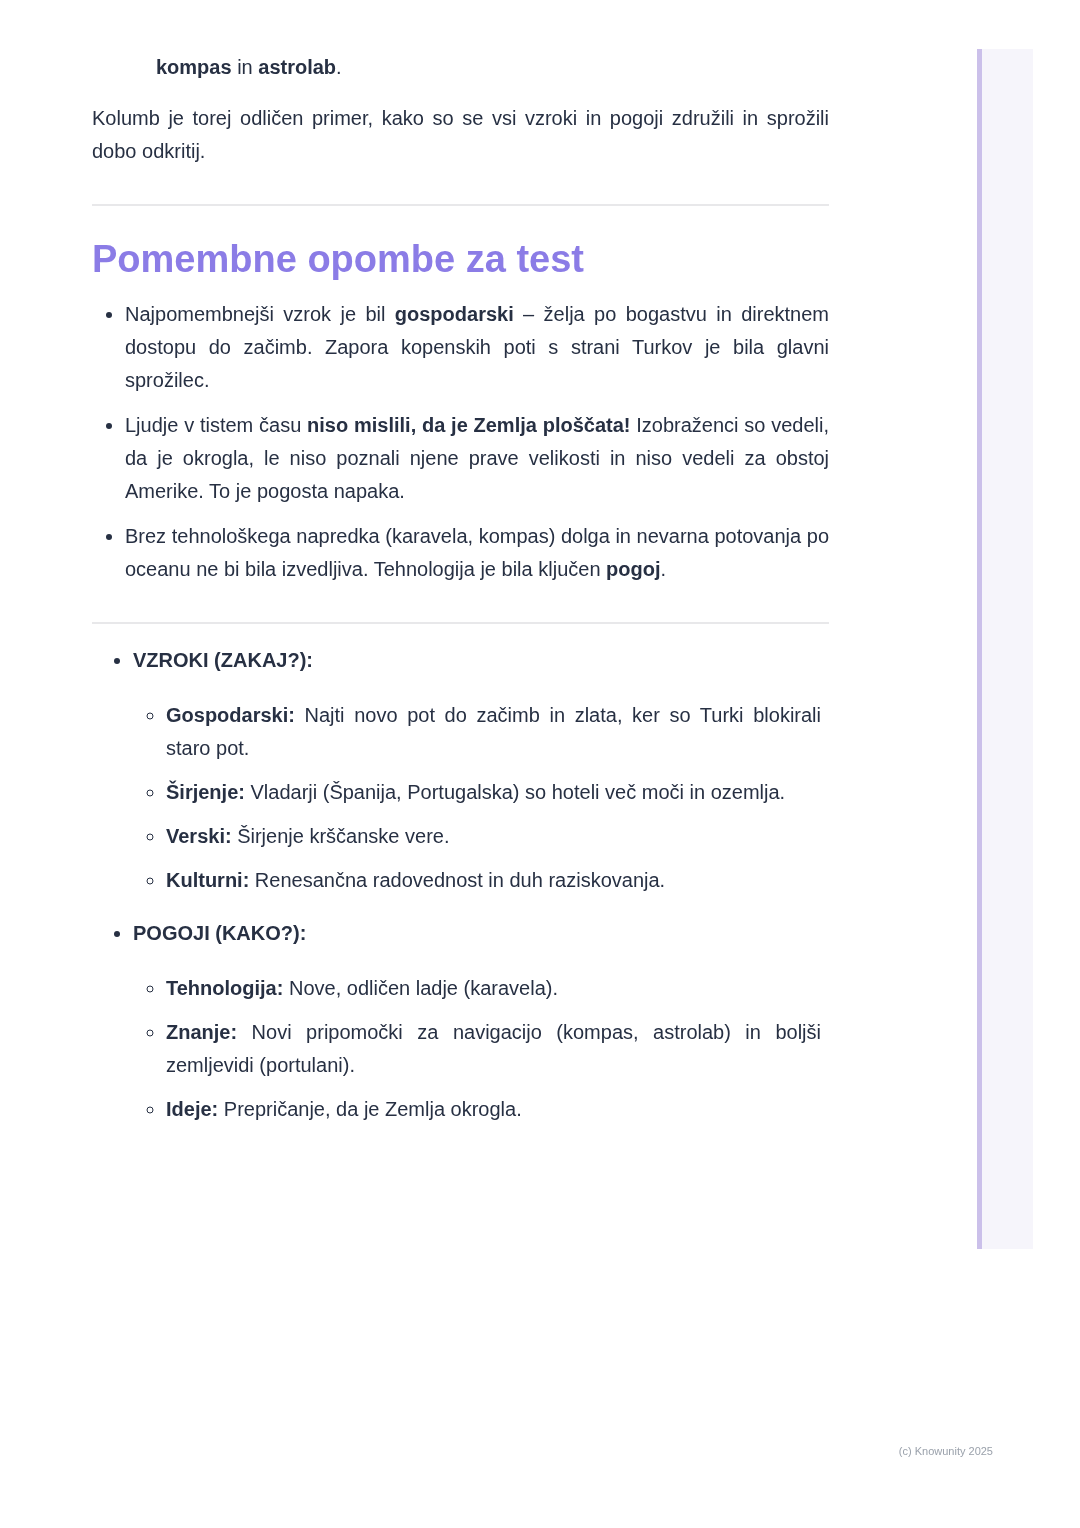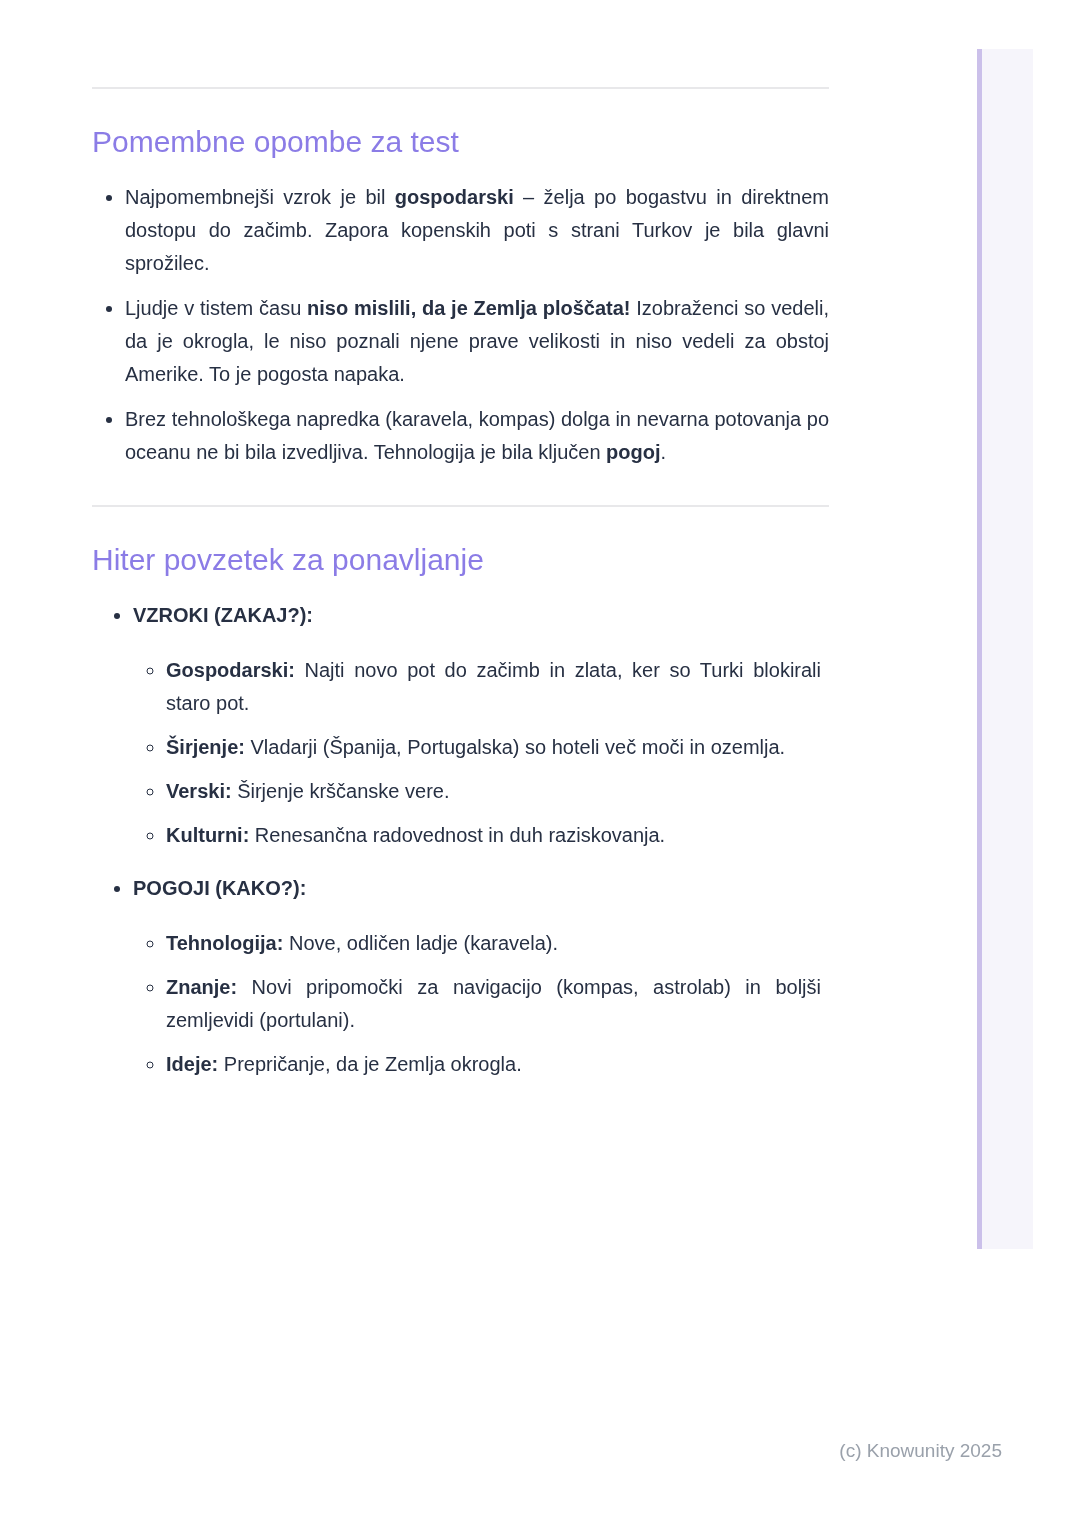--- a/index.html
+++ b/index.html
@@ -25,57 +25,58 @@
     border-left:5px solid var(--panel_border);
   }
   .content{
     position:absolute;left:92px;top:51px;width:737px;
     font-size:20px;line-height:33px;
   }
   .intro{margin:0;padding-left:64px;}
   .para{margin:18px 0 0;text-align:justify;}
   .divider{border:none;border-top:2px solid var(--divider);margin:36px 0 0;height:0;}
   .section-title{
-    margin:34px 0 0;font-size:30px;line-height:38px;font-weight:normal;
+    margin:34px 0 0;font-size:38px;line-height:38px;font-weight:bold;
     color:var(--heading);
   }
   ul.bullets{margin:20px 0 0;padding:0 0 0 33px;list-style:disc;}
   ul.bullets>li{margin:0 0 12px;text-align:justify;}
   ul.bullets>li.group{margin:0 8px 20px;}
   .group-label{font-weight:bold;}
   ul.sub{margin:22px 0 0;padding:0 0 0 33px;list-style:circle;}
   ul.sub>li{margin:0 0 11px;text-align:justify;}
   .b{font-weight:bold;}
   .footer{
-    position:absolute;right:78px;top:1441px;
-    font-size:19px;line-height:20px;color:var(--footer_text);
+    position:absolute;right:87px;top:1441px;
+    font-size:11px;line-height:20px;color:var(--footer_text);
   }
 </style>
 </head>
 <body>
 
 <div class="side-panel"></div>
 
 <main class="content">
 
+  <p class="intro"><span class="b">kompas</span><span> in </span><span class="b">astrolab</span><span>.</span></p>
 
+  <p class="para">Kolumb je torej odličen primer, kako so se vsi vzroki in pogoji združili in sprožili dobo odkritij.</p>
 
   <hr class="divider">
 
   <h2 class="section-title">Pomembne opombe za test</h2>
 
   <ul class="bullets">
     <li><span>Najpomembnejši vzrok je bil </span><span class="b">gospodarski</span><span> – želja po bogastvu in direktnem dostopu do začimb. Zapora kopenskih poti s strani Turkov je bila glavni sprožilec.</span></li>
     <li><span>Ljudje v tistem času </span><span class="b">niso mislili, da je Zemlja ploščata!</span><span> Izobraženci so vedeli, da je okrogla, le niso poznali njene prave velikosti in niso vedeli za obstoj Amerike. To je pogosta napaka.</span></li>
     <li><span>Brez tehnološkega napredka (karavela, kompas) dolga in nevarna potovanja po oceanu ne bi bila izvedljiva. Tehnologija je bila ključen </span><span class="b">pogoj</span><span>.</span></li>
   </ul>
 
   <hr class="divider">
 
-  <h2 class="section-title">Hiter povzetek za ponavljanje</h2>
 
   <ul class="bullets">
     <li class="group">
       <span class="group-label">VZROKI (ZAKAJ?):</span>
       <ul class="sub">
         <li><span class="b">Gospodarski:</span><span> Najti novo pot do začimb in zlata, ker so Turki blokirali staro pot.</span></li>
         <li><span class="b">Širjenje:</span><span> Vladarji (Španija, Portugalska) so hoteli več moči in ozemlja.</span></li>
         <li><span class="b">Verski:</span><span> Širjenje krščanske vere.</span></li>
         <li><span class="b">Kulturni:</span><span> Renesančna radovednost in duh raziskovanja.</span></li>
       </ul>

